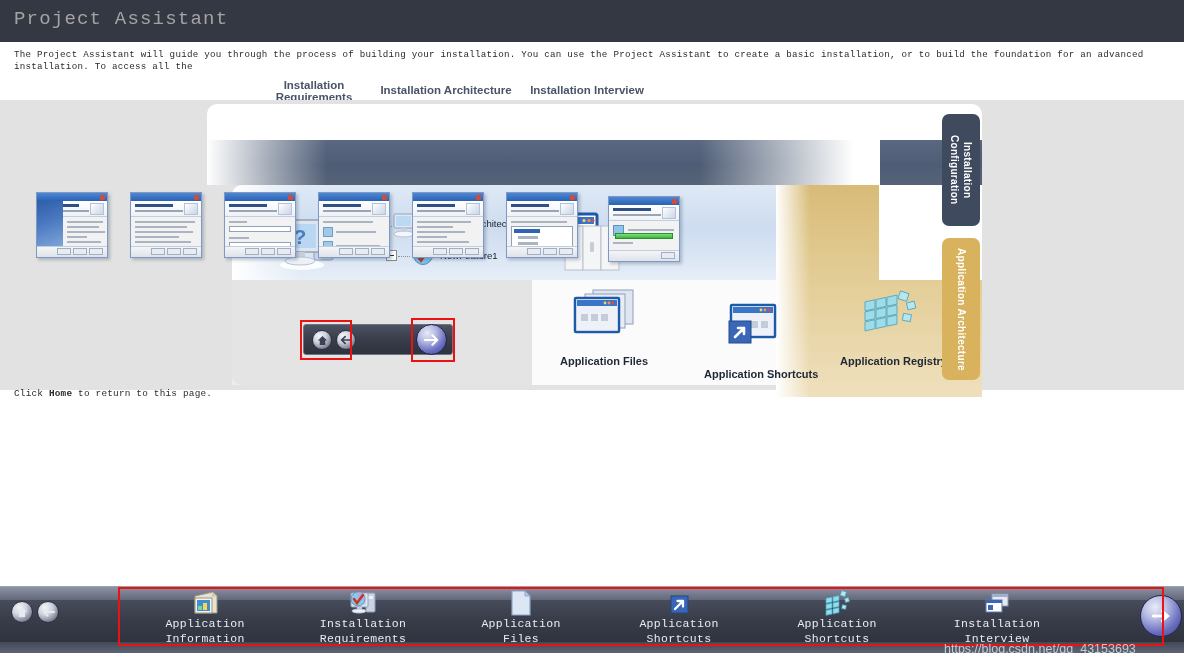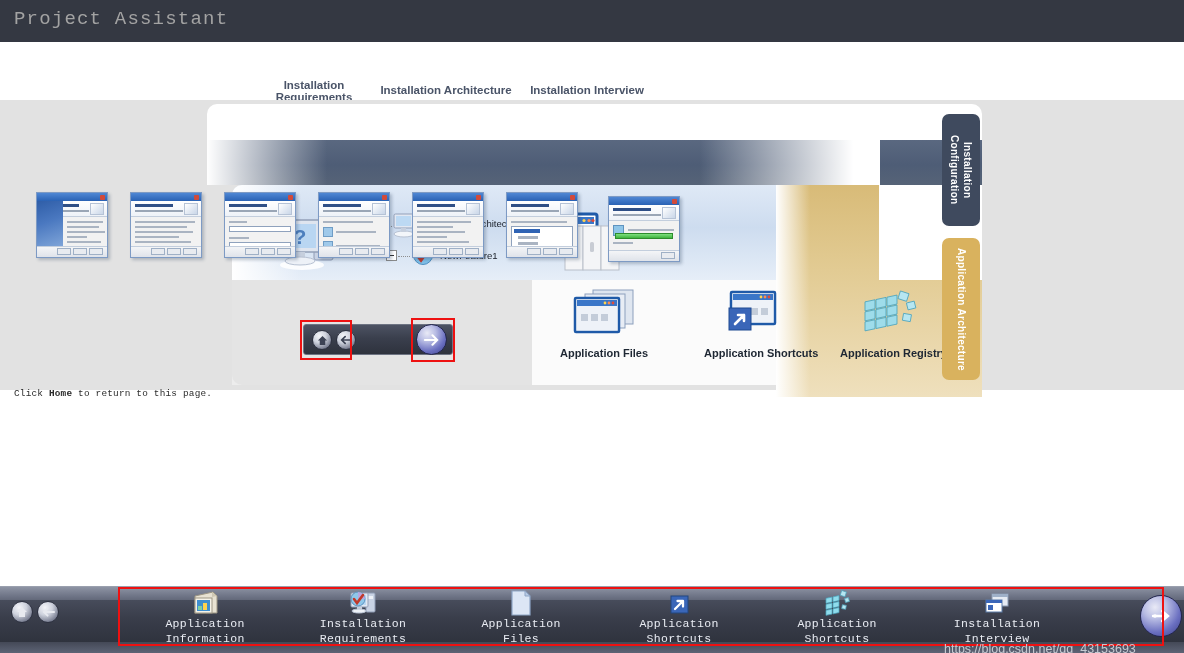--- a/index.html
+++ b/index.html
@@ -279,21 +279,21 @@
   }
 
   
   .feat { position:absolute; text-align:center; }
   .feat .lbl {
     font-family: "Liberation Sans", sans-serif;
     font-size: 11px;
     font-weight: 700;
     color: #1e2733;
     white-space: nowrap;
-    margin-top: 4px;
+    margin-top: 12px;
   }
 
   
   .mini-nav {
     position: absolute;
     left: 303px; top: 324px;
     width: 150px; height: 31px;
     background: linear-gradient(180deg,#4d5363 0%, #3a3f4d 45%, #2e323d 100%);
     border-radius: 3px;
     border: 1px solid #6d7382;
@@ -382,20 +382,21 @@
 </head>
 <body>
 
 <div id="app">
 
   <div class="titlebar">
     <div class="title">Project Assistant</div>
   </div>
 
   <div class="intro">
+    <div>The Project Assistant will guide you through the process of building your installation. You can use the Project Assistant to create a basic installation, or to build the foundation for an advanced installation. To access all the</div>
   </div>
 
   <div class="diagram-headings">
     <div class="dh dh-req">
       <span style="display:block">Installation</span>
       <span style="display:block">Requirements</span>
     </div>
     <div class="dh dh-arch">Installation Architecture</div>
     <div class="dh dh-intrv">Installation Interview</div>
   </div>
@@ -642,21 +643,21 @@
             <circle cx="42" cy="15" r="1.4" fill="#e04b3a"></circle>
           <rect x="6" y="18" width="40" height="24" fill="#eef2f8"></rect>
           <rect x="10" y="26" width="7" height="7" fill="#c3ccd9"></rect>
           <rect x="20" y="26" width="7" height="7" fill="#c3ccd9"></rect>
           <rect x="30" y="26" width="7" height="7" fill="#c3ccd9"></rect>
         </svg>
       </div>
       <div class="lbl">Application Files</div>
     </div>
 
-    <div class="feat" style="left:704px; top:188px; width:96px;">
+    <div class="feat" style="left:704px; top:201px; width:96px;">
       <div>
         <svg width="66" height="50" viewBox="0 0 66 50">
           <rect x="12" y="4" width="44" height="32" rx="1" fill="#ffffff" stroke="#1f5aa8" stroke-width="2.5"></rect>
           <rect x="14" y="6" width="40" height="6" fill="#3a76c8"></rect>
           <circle cx="42" cy="9" r="1.4" fill="#ffd34d"></circle>
             <circle cx="46" cy="9" r="1.4" fill="#ff8a4d"></circle>
             <circle cx="50" cy="9" r="1.4" fill="#e04b3a"></circle>
           <rect x="14" y="12" width="40" height="22" fill="#eef2f8"></rect>
           <rect x="32" y="20" width="7" height="7" fill="#c3ccd9"></rect>
           <rect x="42" y="20" width="7" height="7" fill="#c3ccd9"></rect>

